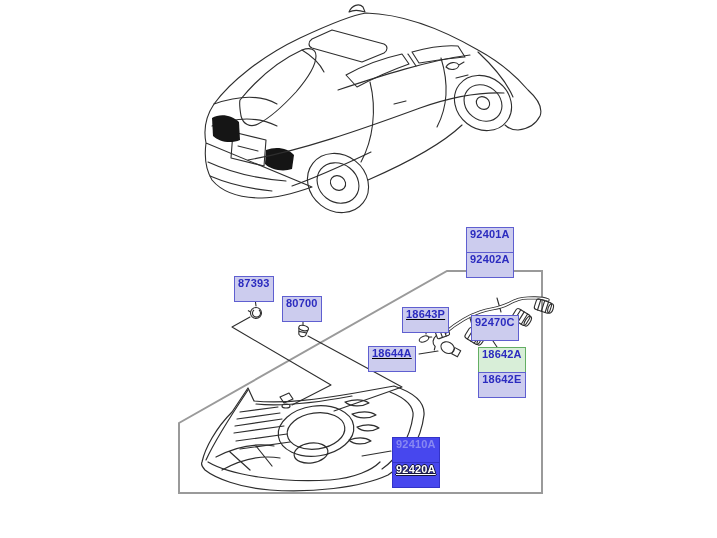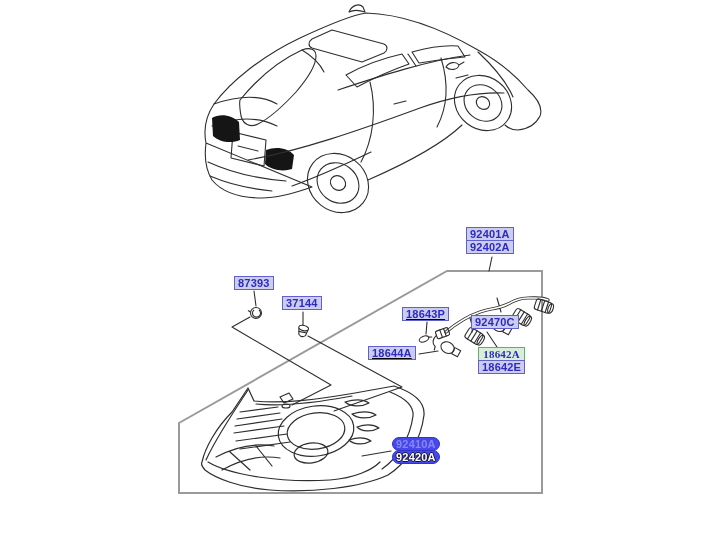--- a/index.html
+++ b/index.html
@@ -1,28 +1,28 @@
 <!DOCTYPE html>
 <html><head>
 <meta charset="utf-8">
 <style>
   html,body{margin:0;padding:0;background:#ffffff;}
   #scene{position:relative;width:717px;height:538px;background:#ffffff;overflow:hidden;
          font-family:"Liberation Sans", sans-serif;}
   #art{position:absolute;left:0;top:0;}
   .pl{position:absolute;z-index:5;}
-  .pl-row{display:block;box-sizing:border-box;height:14px;line-height:13px;
+  .pl-row{display:block;box-sizing:border-box;height:26px;line-height:13px;
           font-size:11px;font-weight:700;letter-spacing:0.2px;
           padding:0 3px;text-align:center;white-space:nowrap;
           background:#ccccee;border:1px solid #5f5fd0;color:#2b2bbf;cursor:pointer;}
   .pl-row + .pl-row{margin-top:-1px;}
-  .pl-row.green{background:#d8eed8;border-color:#63ae63;font-family:Liberation Serif, serif;}
-  .pl-row.sel{background:#4747ee;border-color:#3333c8;border-radius:7px;}
+  .pl-row.green{background:#d8eed8;border-color:#63ae63;}
+  .pl-row.sel{background:#4747ee;border-color:#3333c8;}
   .pl-row.sel.dim{color:#8888f2;}
-  .pl-row.sel.lit{color:#ffffff;text-shadow:1px 0 0 #16163a,-1px 0 0 #16163a,0 1px 0 #16163a,0 -1px 0 #16163a;}
+  .pl-row.sel.lit{color:#ffffff;text-shadow:1px 0 0 #16163a,-1px 0 0 #16163a,0 1px 0 #16163a,0 -1px 0 #16163a;text-decoration:underline;}
   
   #lbl-92401{left:466px;top:227px;}
   #lbl-87393{left:234px;top:276px;}
   #lbl-92486{left:282px;top:296px;}
   #lbl-92470c{left:471px;top:283px;margin-top:32px;}
   #lbl-18643p{left:402px;top:307px;text-decoration:underline;}
   #lbl-18644a{left:368px;top:346px;text-decoration:underline;}
   #lbl-18642{left:478px;top:347px;}
   #lbl-92410{left:392px;top:437px;}
 </style>
@@ -201,21 +201,21 @@
   <div class="pl" id="lbl-92401">
     <span class="pl-row">92401A</span>
     <span class="pl-row">92402A</span>
   </div>
 
   <div class="pl" id="lbl-87393">
     <span class="pl-row">87393</span>
   </div>
 
   <div class="pl" id="lbl-92486">
-    <span class="pl-row">37144</span>
+    <span class="pl-row">80700</span>
   </div>
 
   <div class="pl" id="lbl-92470c">
     <span class="pl-row">92470C</span>
   </div>
 
   <div class="pl" id="lbl-18643p">
     <span class="pl-row">18643P</span>
   </div>
 

